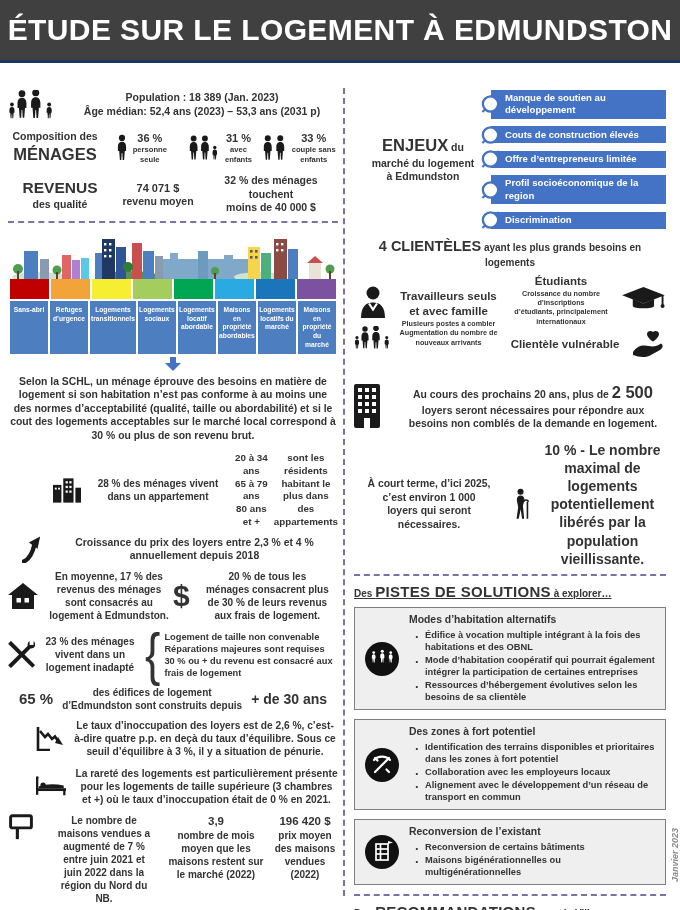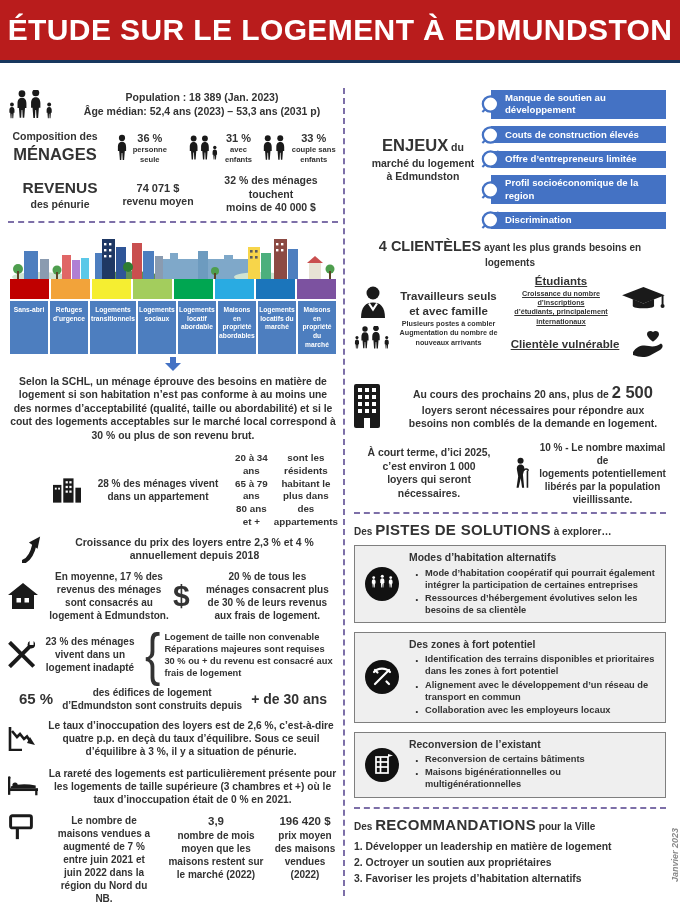--- a/index.html
+++ b/index.html
@@ -1,19 +1,19 @@
 <!DOCTYPE html>
 <html><head>
 <meta charset="utf-8">
 <style>
   html,body{margin:0;padding:0;background:#fff;}
   .page{position:relative;width:680px;height:910px;background:#fff;overflow:hidden;
         font-family:"Liberation Sans",sans-serif;color:#333;}
   
-  .banner{position:absolute;top:0;left:0;width:680px;height:60px;background:#b91c1c;
+  .banner{position:absolute;top:0;left:0;width:680px;height:60px;background:#404040;
           border-bottom:3px solid #17375e;display:flex;align-items:center;justify-content:center;}
   .banner h1{margin:0;color:#fff;font-size:30px;font-weight:bold;letter-spacing:.4px;}
   
   .vdivider{position:absolute;left:343px;top:88px;height:808px;border-left:2px dashed #7d6fa8;}
   .col{position:absolute;top:86px;font-size:10px;font-weight:bold;line-height:1.3;}
   .col-left{left:8px;width:330px;}
   .col-right{left:354px;width:312px;}
   .pre{white-space:pre-line;}
   .c{text-align:center;}
   .hr{border-top:2px dashed #7d6fa8;margin:6px 0;}
@@ -55,21 +55,21 @@
   .dep-half .txt{flex:1;text-align:center;font-size:10px;}
   .dollar{font-size:30px;font-weight:bold;line-height:1;}
   .inad-row{display:flex;align-items:center;gap:4px;margin-bottom:7px;}
   .inad-stat{width:102px;text-align:center;font-size:10px;}
   .brace{font-size:46px;font-weight:normal;line-height:.9;transform:scaleY(1.25);color:#333;}
   .inad-det{flex:1;font-size:9.3px;}
   .edif-row{display:flex;align-items:center;justify-content:center;gap:9px;margin-bottom:7px;}
   .edif-big{font-size:15px;}
   .edif-mid{font-size:10px;text-align:center;}
   .edif-right{font-size:14px;}
-  .stat-row{display:flex;align-items:center;gap:9px;margin-bottom:8px;}
+  .stat-row{display:flex;align-items:center;gap:9px;margin-bottom:8px;margin-left:28px;}
   .stat-row .txt{flex:1;text-align:center;font-size:10.2px;}
   .vent-row{display:flex;gap:8px;align-items:flex-start;margin-top:2px;}
   .vent-c1{width:152px;display:flex;gap:14px;align-items:flex-start;}
   .vent-c1 .txt{flex:1;text-align:center;font-size:10px;}
   .vent-c2{width:96px;text-align:center;font-size:10px;}
   .vent-c3{flex:1;text-align:center;font-size:10px;}
   .vent-val{font-size:11.5px;}
   
   .enjeux{display:flex;align-items:center;gap:4px;margin:4px 0 8px;}
   .enj-title{width:106px;text-align:center;font-size:10.5px;margin-left:16px;}
@@ -81,30 +81,30 @@
   .enj-ic{position:absolute;left:-11px;top:50%;transform:translateY(-50%);}
   .cli-head{text-align:center;margin-bottom:5px;}
   .cli-big{font-size:14.5px;}
   .cli-rest{font-size:10px;}
   .cli-grid{display:flex;gap:4px;margin-bottom:7px;}
   .cli-left{width:146px;display:flex;gap:5px;align-items:center;}
   .cli-icons{display:flex;flex-direction:column;gap:8px;align-items:center;}
   .cli-ltext{flex:1;text-align:center;}
   .cli-title{font-size:11.5px;}
   .cli-sub{font-size:7.2px;}
-  .cli-right{flex:1;text-decoration:underline;}
+  .cli-right{flex:1;}
   .cli-rrow{display:flex;align-items:center;gap:4px;margin-bottom:3px;}
   .cli-rtext{flex:1;text-align:center;}
   .besoin-row{display:flex;align-items:center;gap:20px;margin:20px 0 10px;}
   .besoin-text{flex:1;text-align:center;font-size:10.4px;}
   .besoin-big{font-size:16.5px;}
   .ct-row{display:flex;align-items:center;gap:8px;margin-bottom:6px;}
   .ct-stat{width:150px;text-align:center;font-size:10.4px;}
-  .ct-vie{flex:1;text-align:center;font-size:10px;}
-  .sec-title{margin:5px 0 6px;}
+  .ct-vie{flex:1;text-align:center;font-size:14px;}
+  .sec-title{margin:5px 0 6px;text-decoration:underline;}
   .sec-small{font-size:10px;}
   .sec-big{font-size:15px;letter-spacing:.3px;}
   .sol-box{display:flex;gap:8px;align-items:center;background:#efefef;border:1px solid #7f7f7f;
            padding:5px 8px;margin-bottom:9px;}
   .sol-ic{flex:0 0 38px;display:flex;justify-content:center;}
   .sol-body{flex:1;}
   .sol-h{font-size:10.4px;margin-bottom:2px;}
   .sol-body ul{margin:0;padding:0 0 0 16px;list-style:none;}
   .sol-body li{font-size:9.3px;position:relative;margin-bottom:1px;}
   .sol-body li::before{content:"\00b7";position:absolute;left:-10px;font-size:13px;}
@@ -183,21 +183,21 @@
           <div class="pct">33 %</div>
           <div class="desc pre">couple sans
 enfants</div>
         </div>
       </div>
     </div>
 
     <div class="rev-row">
       <div class="rev-label">
         <div class="l1">REVENUS</div>
-        <div class="l2">des pénurie</div>
+        <div class="l2">des qualité</div>
       </div>
       <div class="rev-s1">
         <div class="val">74 071 $</div>
         <div>revenu moyen</div>
       </div>
       <div class="rev-s2 pre">32 % des ménages touchent
 moins de 40 000 $</div>
     </div>
 
     <div class="hr"></div>
@@ -599,20 +599,21 @@
           <g fill="#fff">
             <use href="#person" transform="translate(7,10) scale(0.45)"></use>
             <use href="#person" transform="translate(15.3,8.6) scale(0.5)"></use>
             <use href="#person" transform="translate(24,10) scale(0.45)"></use>
           </g>
         </svg>
       </div>
       <div class="sol-body">
         <div class="sol-h">Modes d’habitation alternatifs</div>
         <ul>
+          <li>Édifice à vocation multiple intégrant à la fois des habitations et des OBNL</li>
           <li>Mode d’habitation coopératif qui pourrait également intégrer la participation de certaines entreprises</li>
           <li>Ressources d’hébergement évolutives selon les besoins de sa clientèle</li>
         </ul>
       </div>
     </div>
 
     <div class="sol-box">
       <div class="sol-ic">
         <svg viewBox="0 0 36 36" width="36" height="36">
           <circle cx="18" cy="18" r="17" fill="#111"></circle>
@@ -621,22 +622,22 @@
             <path d="M10 13 C14 8.6 22 8.6 26 13" fill="none"></path>
             <line x1="11" y1="11" x2="13.5" y2="13.5"></line>
               <line x1="25" y1="25" x2="22.5" y2="22.5"></line>
           </g>
         </svg>
       </div>
       <div class="sol-body">
         <div class="sol-h">Des zones à fort potentiel</div>
         <ul>
           <li>Identification des terrains disponibles et prioritaires dans les zones à fort potentiel</li>
+          <li>Collaboration avec les employeurs locaux</li>
           <li>Alignement avec le développement d’un réseau de transport en commun</li>
-          <li>Collaboration avec les employeurs locaux</li>
         </ul>
       </div>
     </div>
 
     <div class="sol-box">
       <div class="sol-ic">
         <svg viewBox="0 0 36 36" width="36" height="36">
           <circle cx="18" cy="18" r="17" fill="#111"></circle>
           <g fill="none" stroke="#fff" stroke-width="1.7">
             <rect x="12" y="10" width="12" height="16"></rect>

